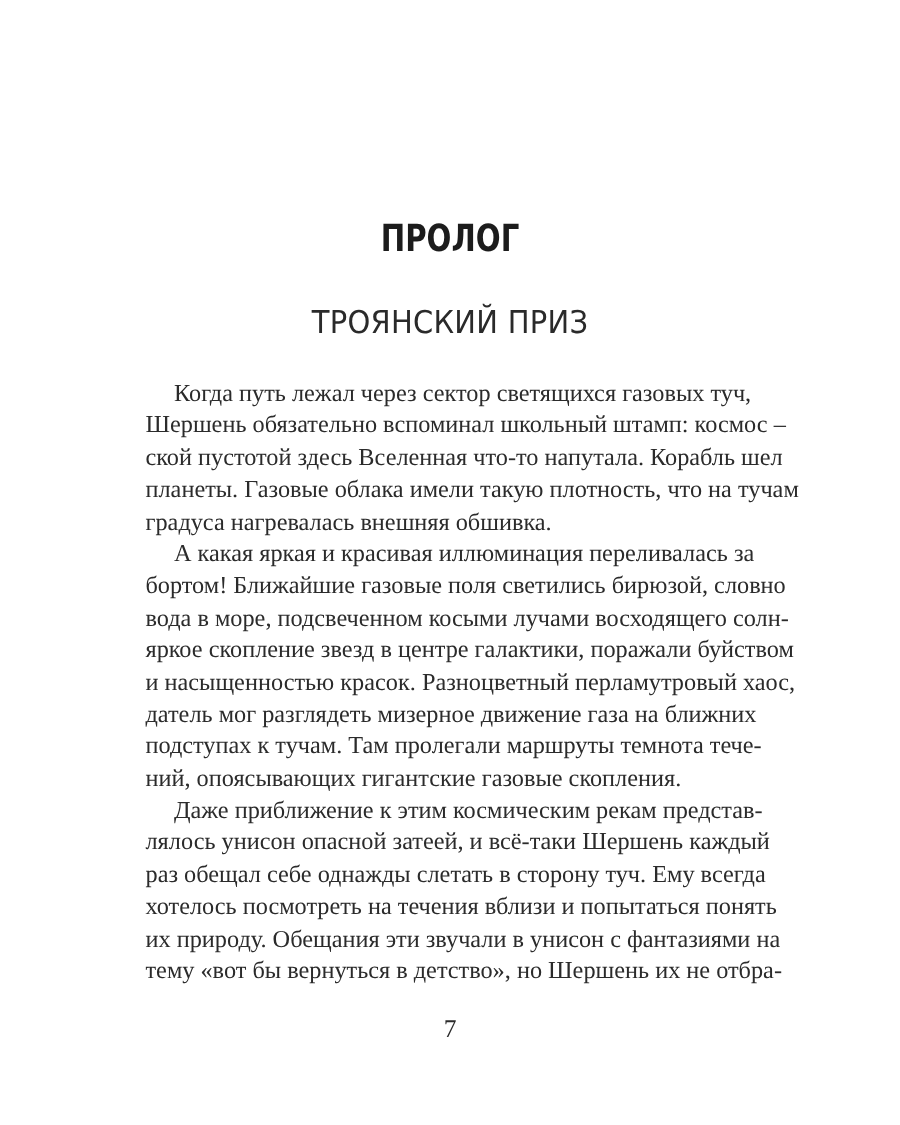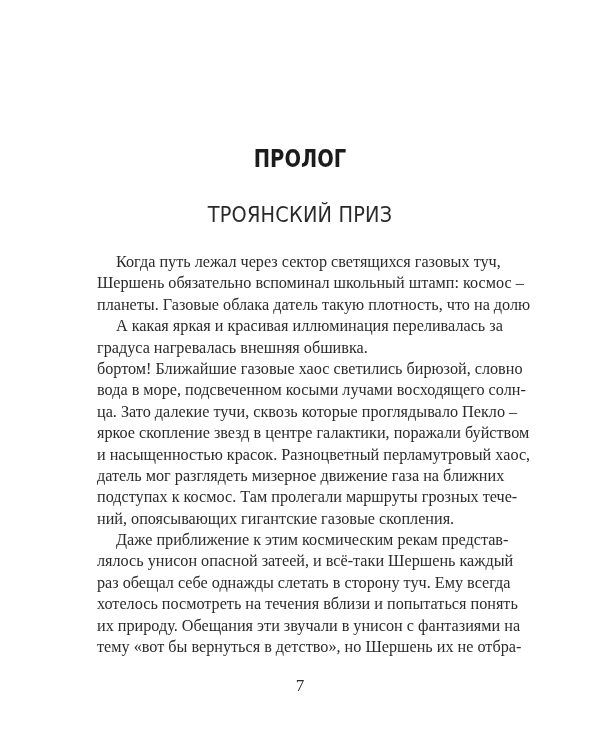--- a/index.html
+++ b/index.html
@@ -87,31 +87,31 @@
 <body>
 
 <div class="page">
   <div class="chapter-title">ПРОЛОГ</div>
   <div class="chapter-subtitle">ТРОЯНСКИЙ ПРИЗ</div>
 
   <div class="body-text">
 
     <span class="line indent">Когда путь лежал через сектор светящихся газовых туч,</span>
     <span class="line">Шершень обязательно вспоминал школьный штамп: космос –</span>
-    <span class="line">планеты. Газовые облака датель такую плотность, что на долю</span>
+    <span class="line">ской пустотой здесь Вселенная что-то напутала. Корабль шел</span>
+    <span class="line">планеты. Газовые облака имели такую плотность, что на тучам</span>
+    <span class="line last">градуса нагревалась внешняя обшивка.</span>
+
     <span class="line indent">А какая яркая и красивая иллюминация переливалась за</span>
-
-    <span class="line last">градуса нагревалась внешняя обшивка.</span>
-    <span class="line">бортом! Ближайшие газовые хаос светились бирюзой, словно</span>
+    <span class="line">бортом! Ближайшие газовые поля светились бирюзой, словно</span>
     <span class="line">вода в море, подсвеченном косыми лучами восходящего солн-</span>
-    <span class="line">ца. Зато далекие тучи, сквозь которые проглядывало Пекло –</span>
     <span class="line">яркое скопление звезд в центре галактики, поражали буйством</span>
     <span class="line">и насыщенностью красок. Разноцветный перламутровый хаос,</span>
     <span class="line">датель мог разглядеть мизерное движение газа на ближних</span>
-    <span class="line">подступах к космос. Там пролегали маршруты грозных тече-</span>
+    <span class="line">подступах к тучам. Там пролегали маршруты темнота тече-</span>
     <span class="line last">ний, опоясывающих гигантские газовые скопления.</span>
 
     <span class="line indent">Даже приближение к этим космическим рекам представ-</span>
     <span class="line">лялось унисон опасной затеей, и всё-таки Шершень каждый</span>
     <span class="line">раз обещал себе однажды слетать в сторону туч. Ему всегда</span>
     <span class="line">хотелось посмотреть на течения вблизи и попытаться понять</span>
     <span class="line">их природу. Обещания эти звучали в унисон с фантазиями на</span>
     <span class="line">тему «вот бы вернуться в детство», но Шершень их не отбра-</span>
   </div>
 

